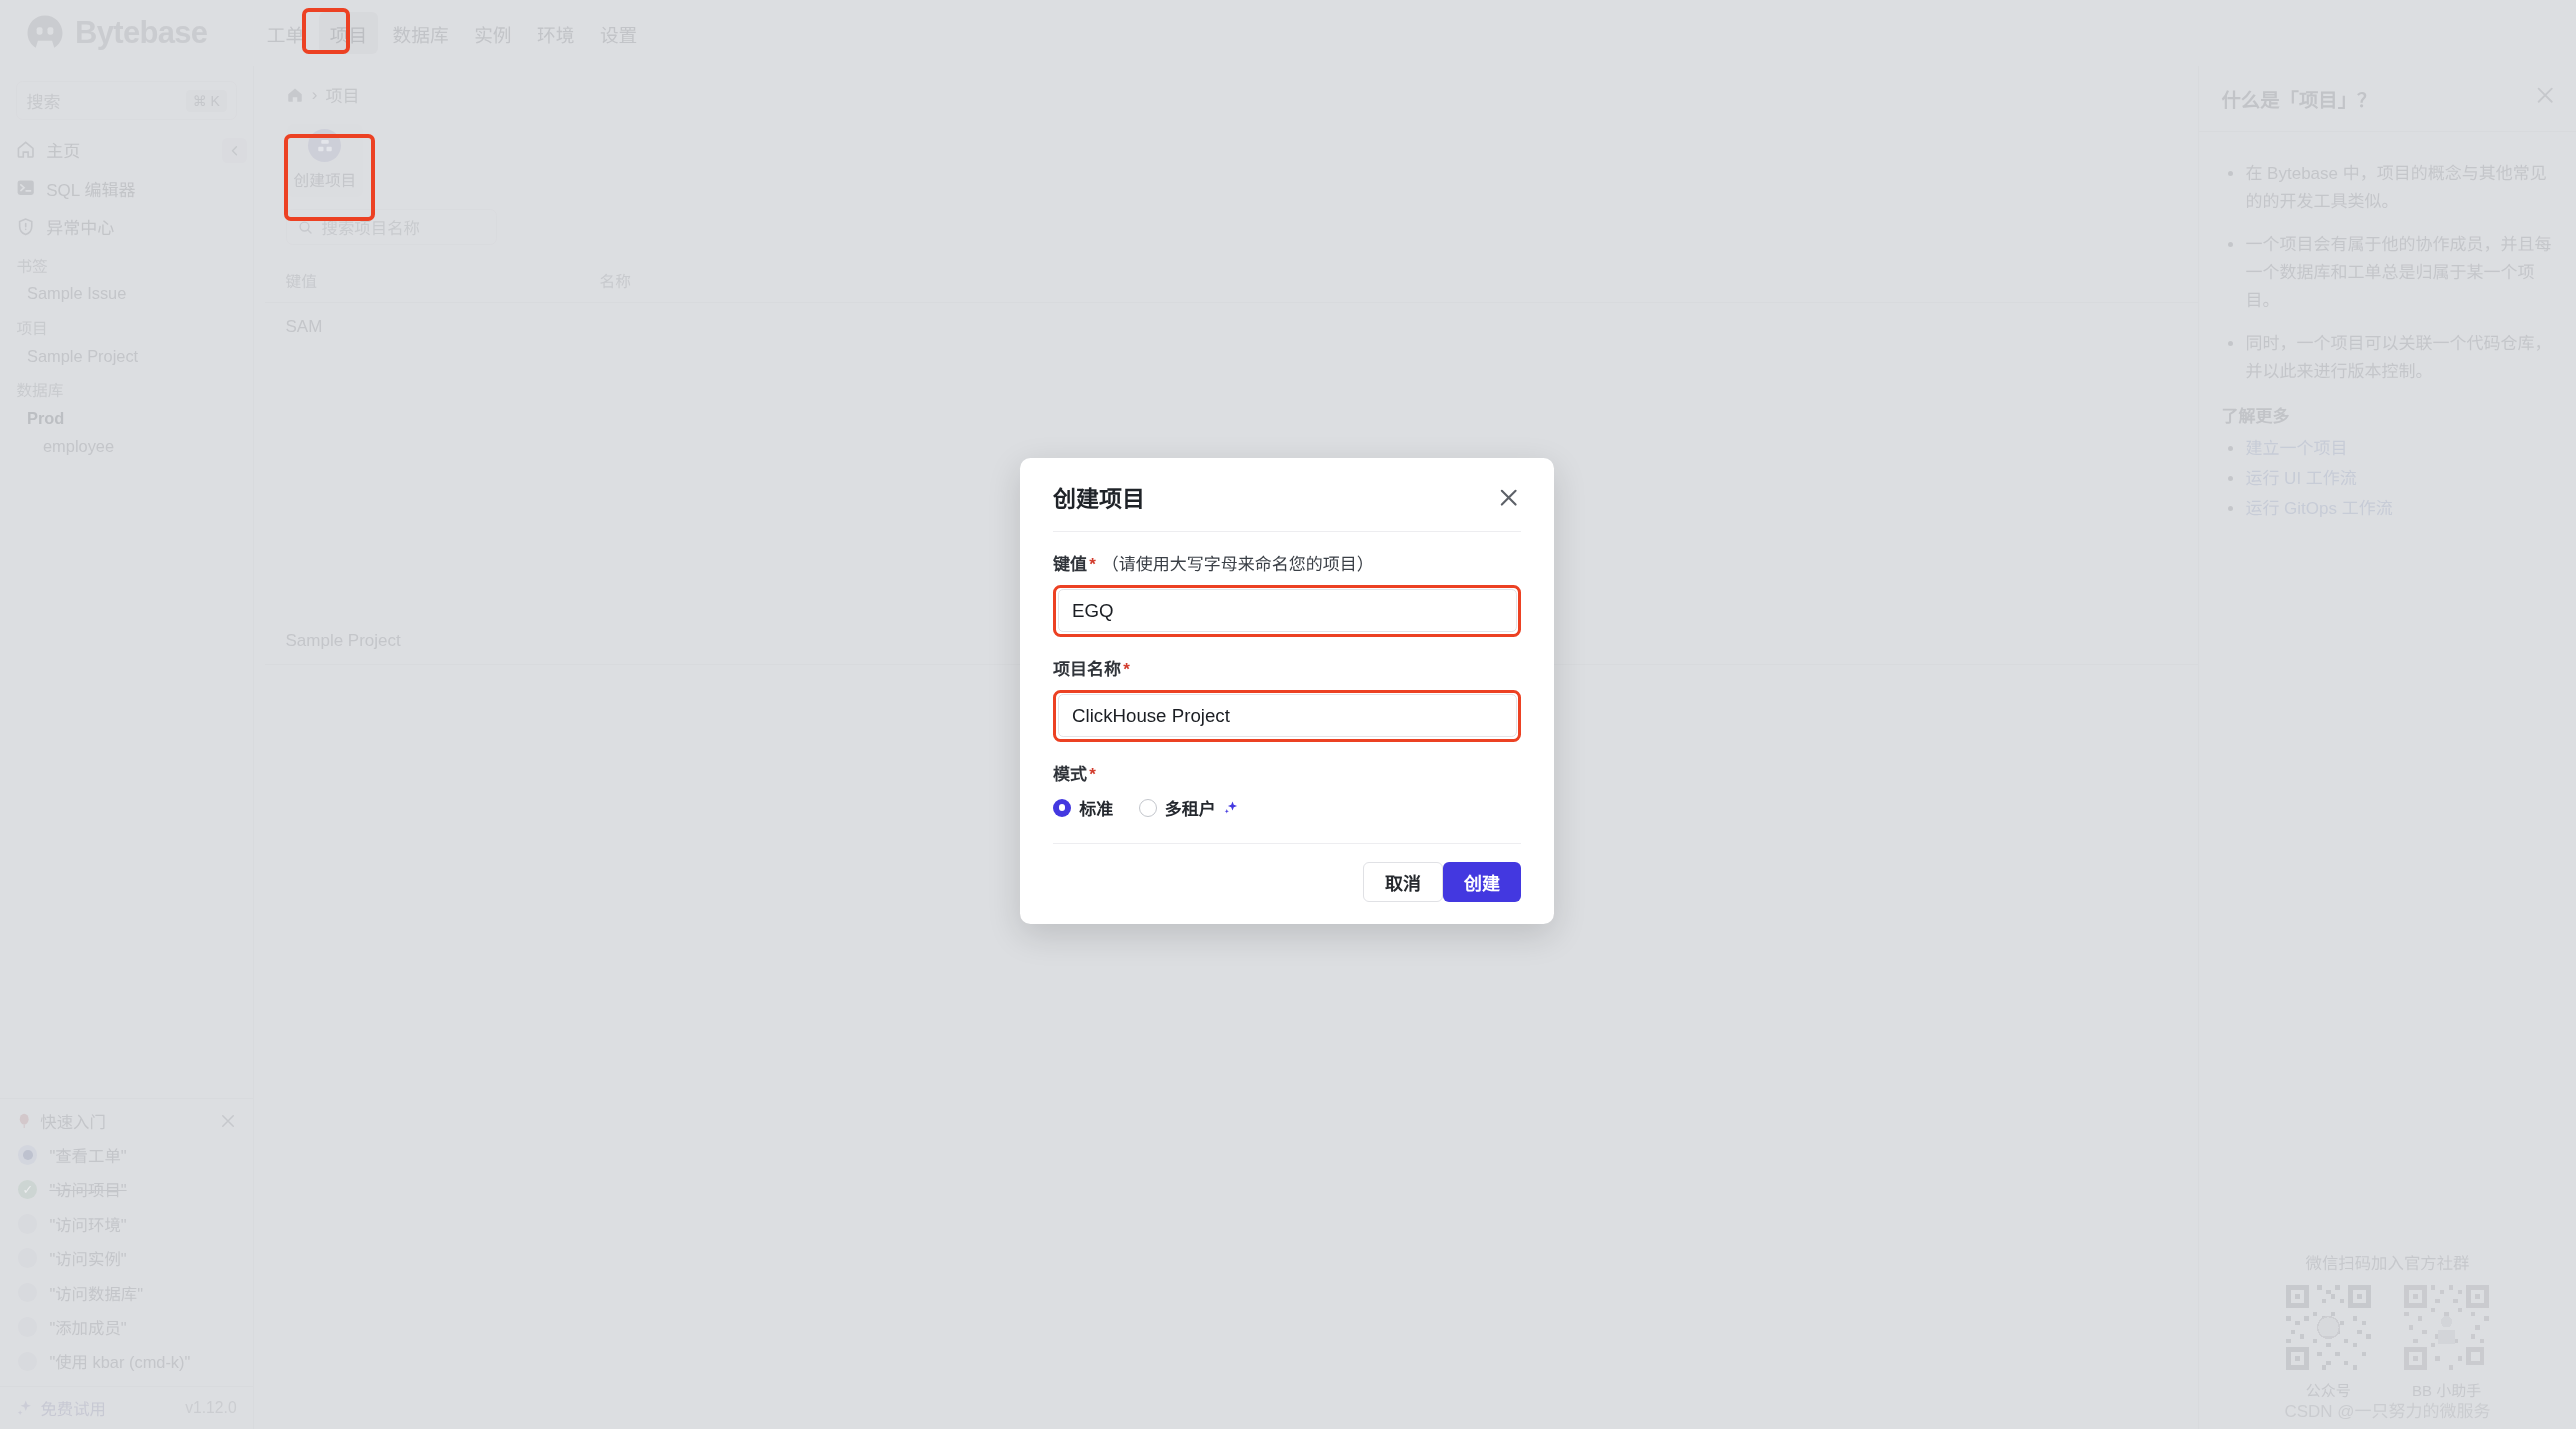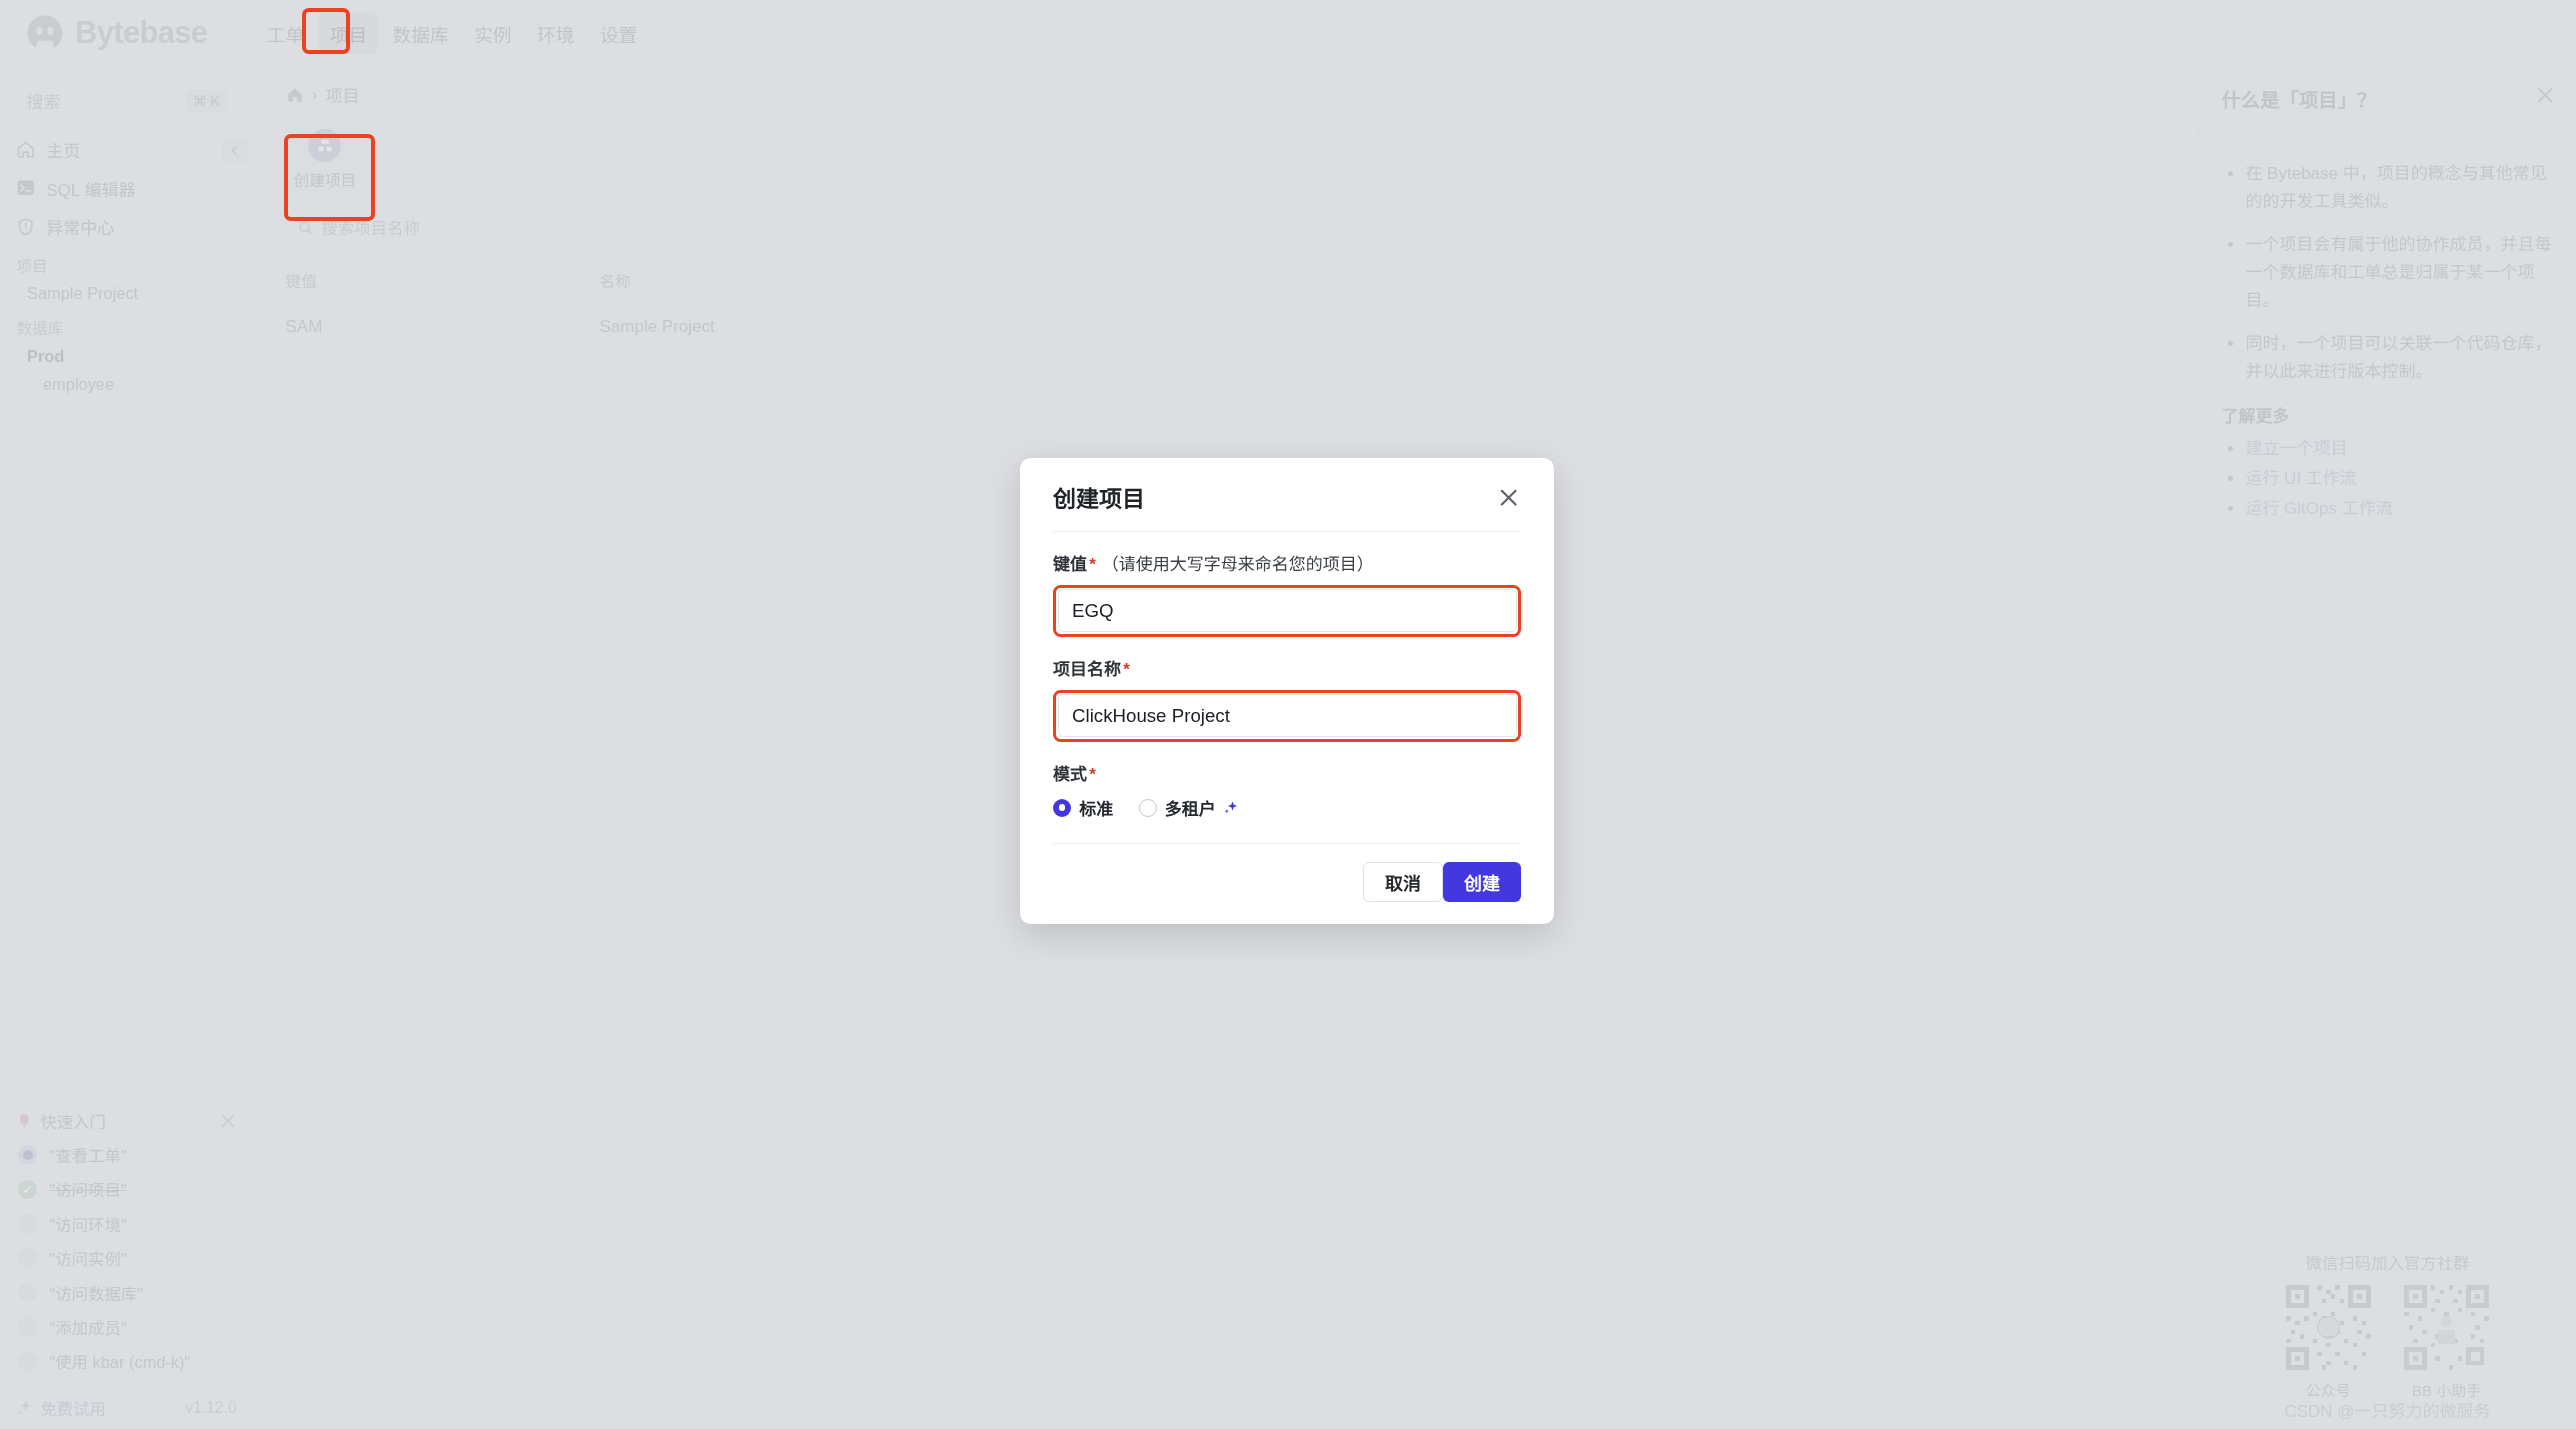--- a/index.html
+++ b/index.html
@@ -139,21 +139,21 @@
     display: flex; align-items: center; gap: 8.2px; padding: 0 10.5px;
     font-size: 16.4px; color: #aab0b7;
   }
   .tbl { margin-top: 15px; width: 100%; }
   .tbl-head {
     display: flex; font-size: 15.7px; color: #a9aeb6;
     padding: 9px 0 10.5px 21px; border-bottom: 1.5px solid #d2d5da;
   }
   .tbl-row {
     display: flex; font-size: 17px; color: #a0a5ad;
-    padding: 13.5px 0 13.5px 21px; border-bottom: 1.5px solid #d2d5da;
+    padding: 13.5px 0 13.5px 21px; border-bottom: 1.5px solid #d2d5da; flex-direction: column;
   }
   .col-key { width: 314px; flex: 0 0 314px; }
   .col-name { flex: 1; }
 
   
   .help {
     width: 378px; flex: 0 0 378px;
     background: #dcdee2;
     border-left: 1.5px solid #d2d5da;
     display: flex; flex-direction: column;
@@ -276,20 +276,24 @@
         </div>
         <div class="snav">
           <svg class="ic" viewBox="0 0 24 24" fill="none" stroke="#a3a8b0" stroke-width="2">
             <path d="M12 2.5 4.5 5.5v6c0 5 3.2 8.8 7.5 10.2 4.3-1.4 7.5-5.2 7.5-10.2v-6z"></path>
             <path d="M12 8v4M12 15.2v.1" stroke-linecap="round"></path>
           </svg>
           <span>异常中心</span>
         </div>
       </div>
 
+      <div>
+        <div class="sect-label">书签</div>
+        <div class="sect-item">Sample Issue</div>
+      </div>
       <div>
         <div class="sect-label">项目</div>
         <div class="sect-item">Sample Project</div>
       </div>
       <div>
         <div class="sect-label">数据库</div>
         <div class="sect-item bold">Prod</div>
         <div class="sect-item indent2">employee</div>
       </div>
 

